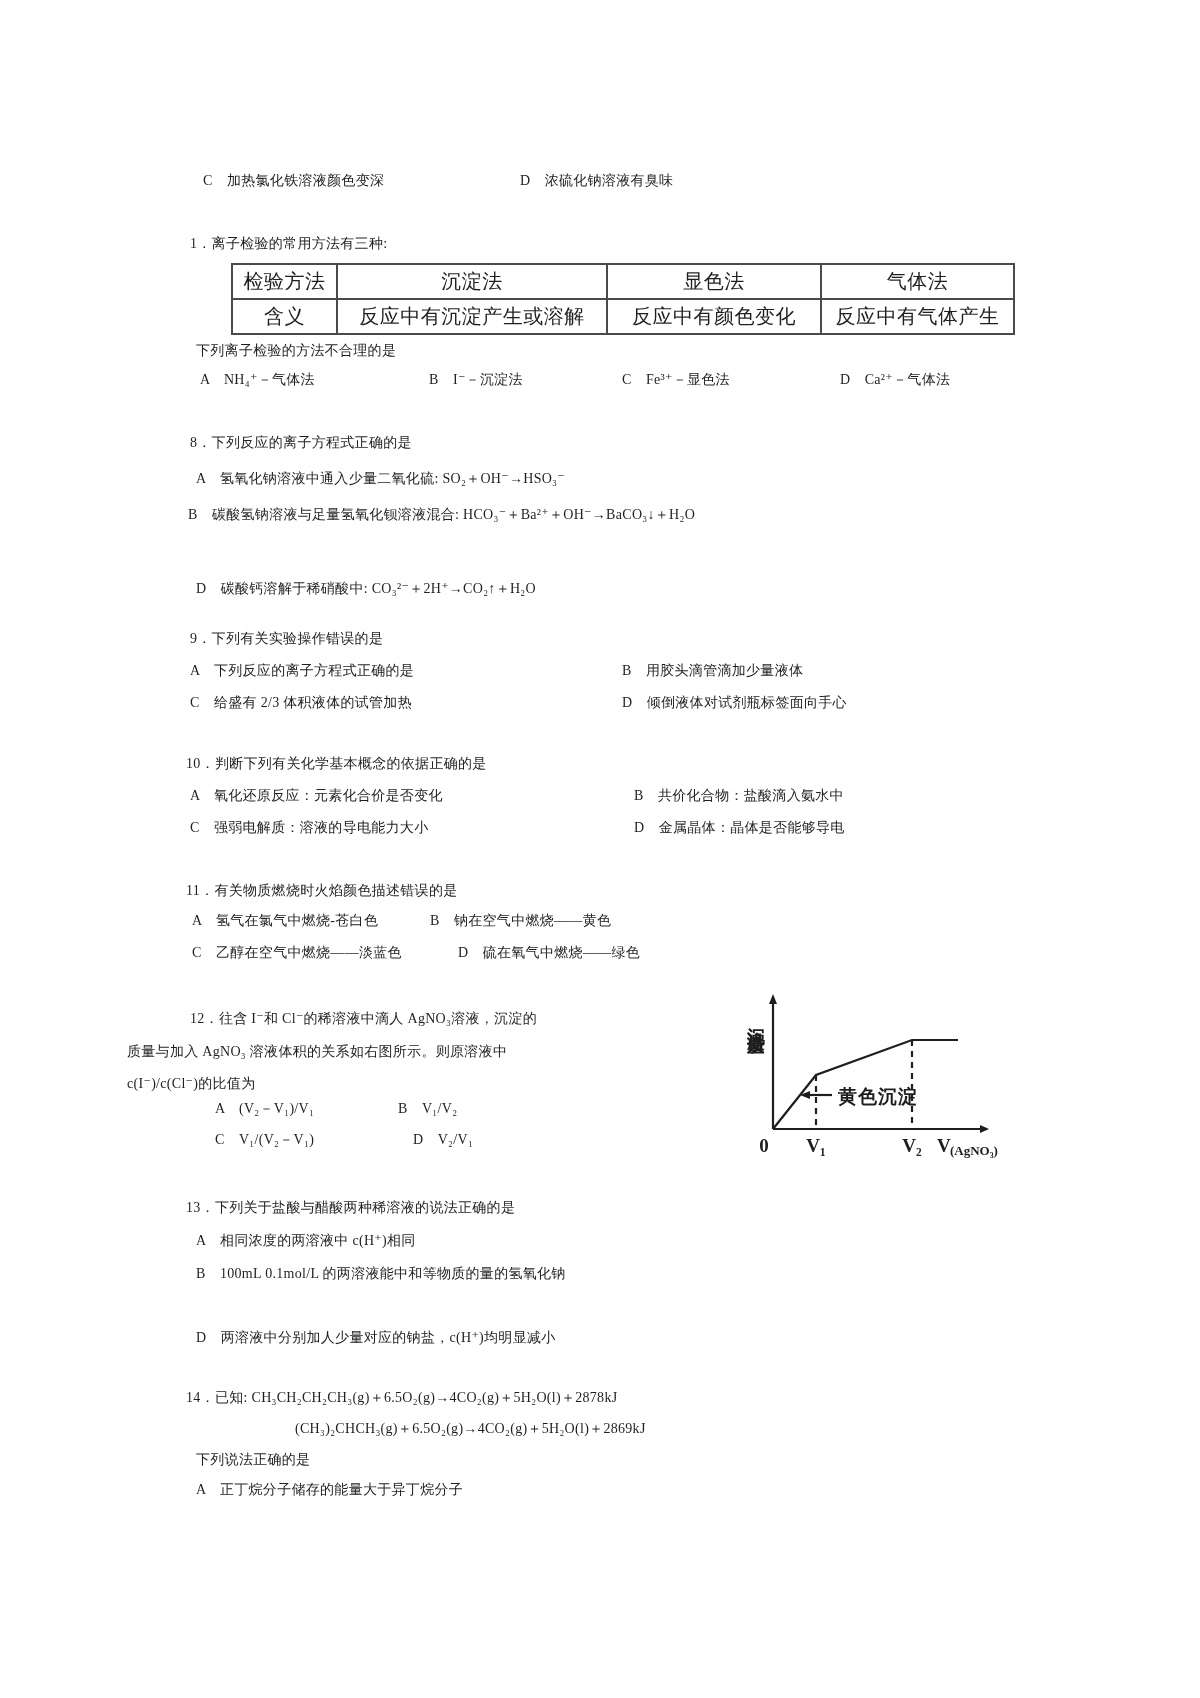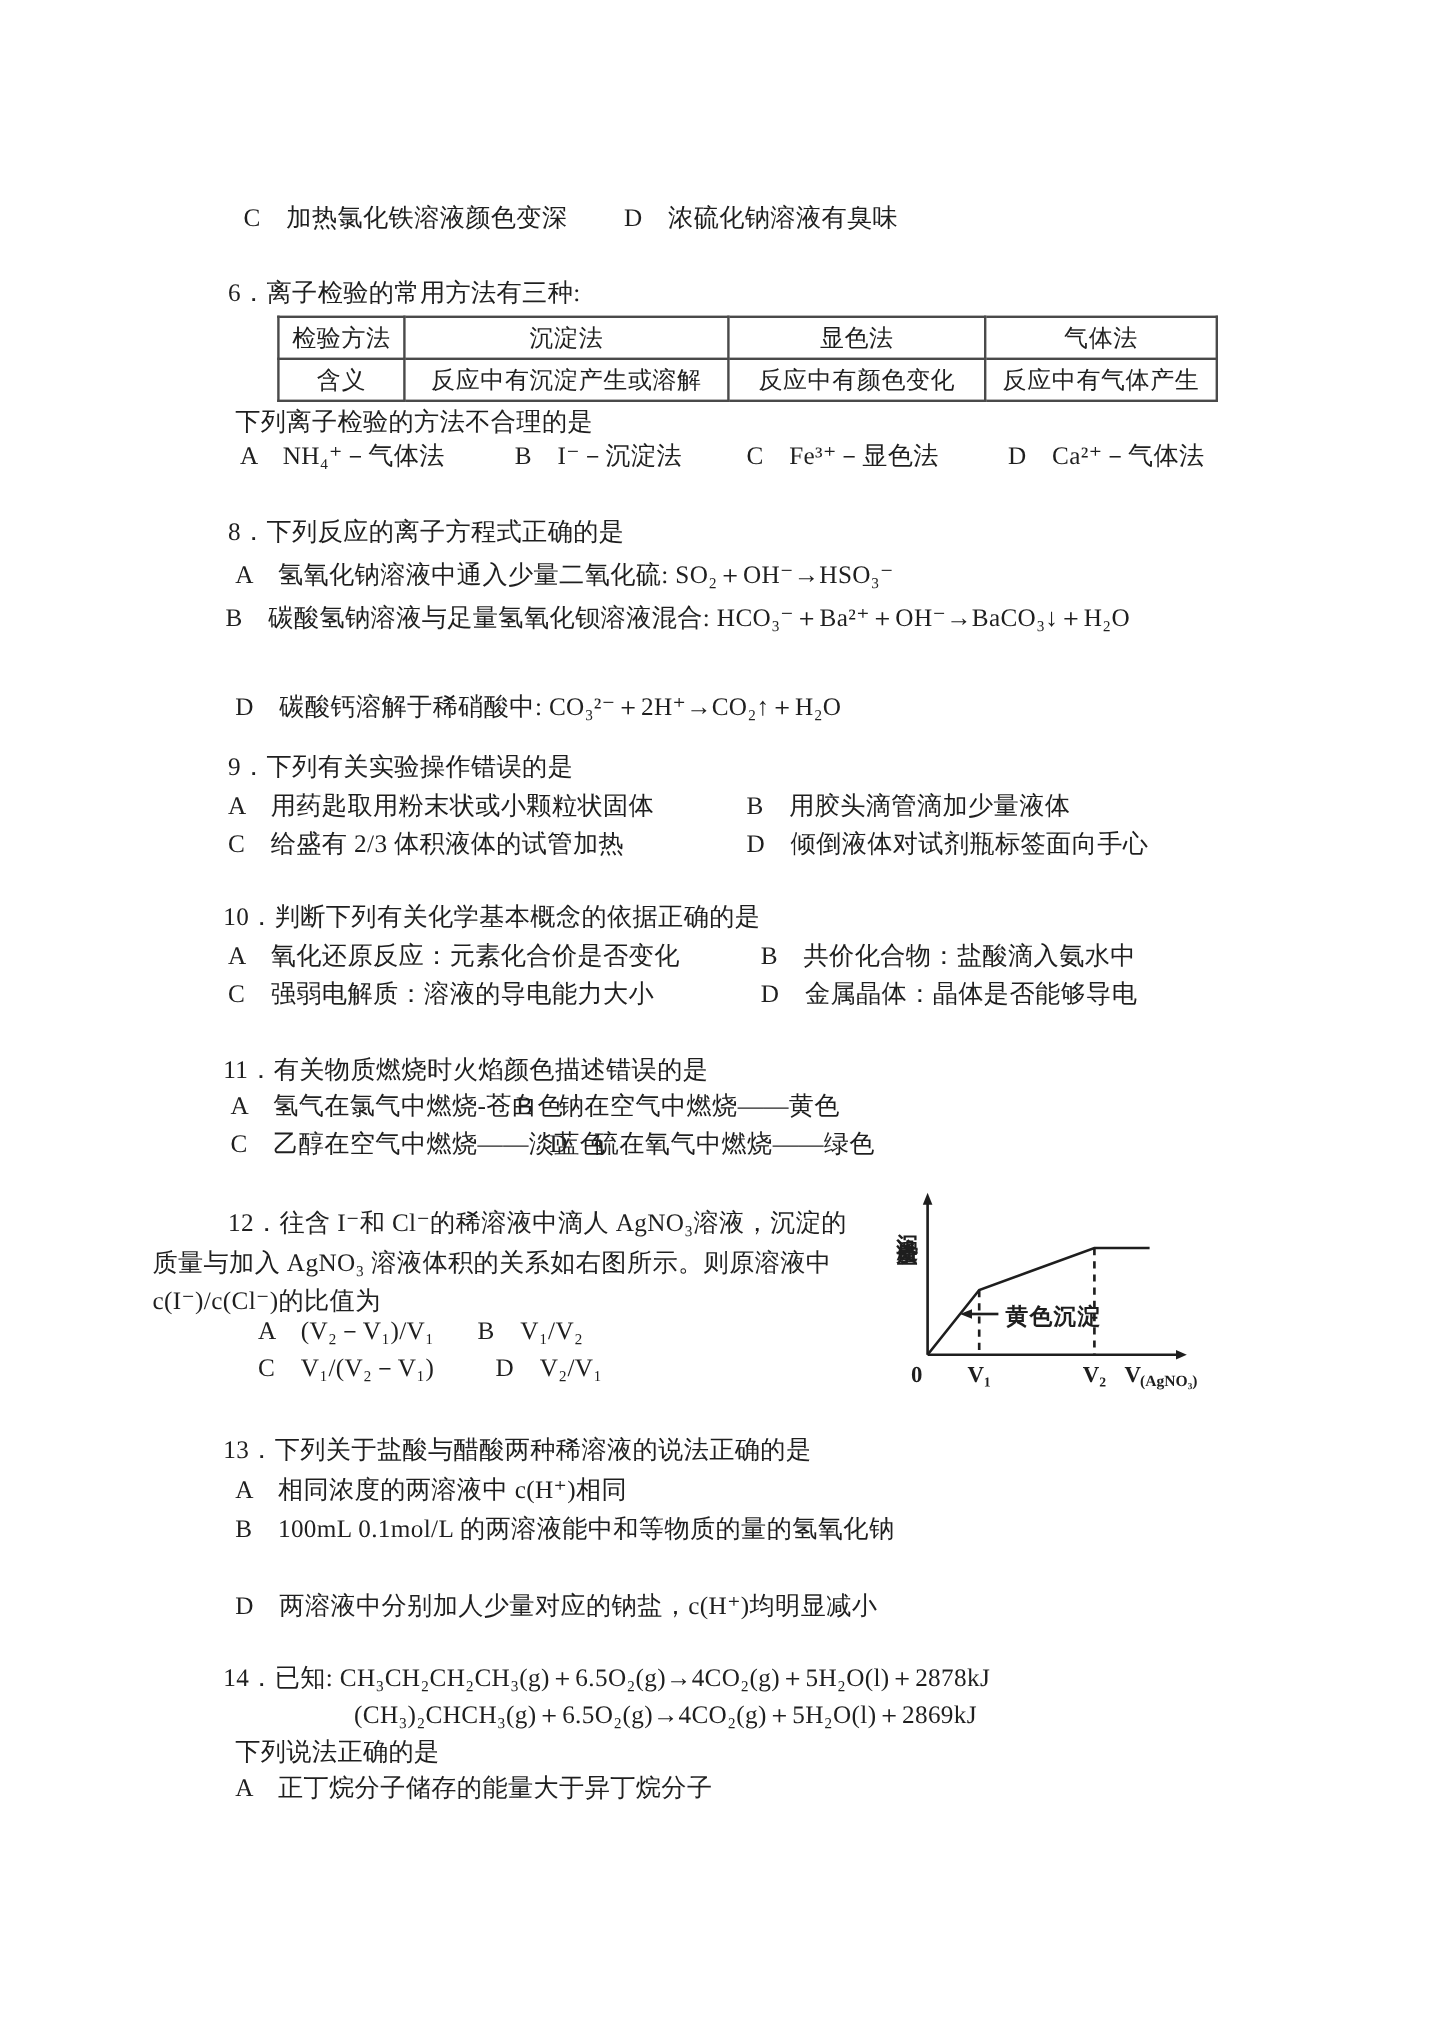--- a/index.html
+++ b/index.html
@@ -7,21 +7,21 @@
     position:relative;
     width:1200px;height:1698px;
     background:#ffffff;
     font-family:"Liberation Serif","DejaVu Serif","DejaVu Sans",serif;
     color:#1f1f1f;
     overflow:hidden;
   }
   .ln{
     position:absolute;
     white-space:pre;
-    font-size:21px;
+    font-size:14px;
     line-height:26px;
     letter-spacing:0.3px;
   }
   table.qtable{
     position:absolute;
     left:208px;top:263px;
     border-collapse:collapse;
     table-layout:fixed;
     margin-left:23px;
   }
@@ -51,21 +51,21 @@
   }
 </style>
 </head>
 <body>
 
 <div class="page">
 
   <div class="ln" style="left:203px;top:168px">C　加热氯化铁溶液颜色变深</div>
   <div class="ln" style="left:520px;top:168px">D　浓硫化钠溶液有臭味</div>
 
-  <div class="ln" style="left:190px;top:231px">6．离子检验的常用方法有三种:</div>
+  <div class="ln" style="left:190px;top:231px">1．离子检验的常用方法有三种:</div>
 
   <table class="qtable">
     <colgroup>
         <col style="width:105px">
         <col style="width:270px">
         <col style="width:214px">
         <col style="width:193px">
       </colgroup>
     <tbody>
       <tr>
@@ -88,21 +88,21 @@
   <div class="ln" style="left:429px;top:367px">B　I⁻－沉淀法</div>
   <div class="ln" style="left:622px;top:367px">C　Fe³⁺－显色法</div>
   <div class="ln" style="left:840px;top:367px">D　Ca²⁺－气体法</div>
 
   <div class="ln" style="left:190px;top:430px">8．下列反应的离子方程式正确的是</div>
   <div class="ln" style="left:196px;top:466px">A　氢氧化钠溶液中通入少量二氧化硫: SO₂＋OH⁻→HSO₃⁻</div>
   <div class="ln" style="left:188px;top:502px">B　碳酸氢钠溶液与足量氢氧化钡溶液混合: HCO₃⁻＋Ba²⁺＋OH⁻→BaCO₃↓＋H₂O</div>
   <div class="ln" style="left:196px;top:576px">D　碳酸钙溶解于稀硝酸中: CO₃²⁻＋2H⁺→CO₂↑＋H₂O</div>
 
   <div class="ln" style="left:190px;top:626px">9．下列有关实验操作错误的是</div>
-  <div class="ln" style="left:190px;top:658px">A　用药匙取用粉末状或小颗粒状固体</div>
+  <div class="ln" style="left:190px;top:658px">A　下列反应的离子方程式正确的是</div>
   <div class="ln" style="left:622px;top:658px">B　用胶头滴管滴加少量液体</div>
   <div class="ln" style="left:190px;top:690px">C　给盛有 2/3 体积液体的试管加热</div>
   <div class="ln" style="left:622px;top:690px">D　倾倒液体对试剂瓶标签面向手心</div>
 
   <div class="ln" style="left:186px;top:751px">10．判断下列有关化学基本概念的依据正确的是</div>
   <div class="ln" style="left:190px;top:783px">A　氧化还原反应：元素化合价是否变化</div>
   <div class="ln" style="left:634px;top:783px">B　共价化合物：盐酸滴入氨水中</div>
   <div class="ln" style="left:190px;top:815px">C　强弱电解质：溶液的导电能力大小</div>
   <div class="ln" style="left:634px;top:815px">D　金属晶体：晶体是否能够导电</div>
 

